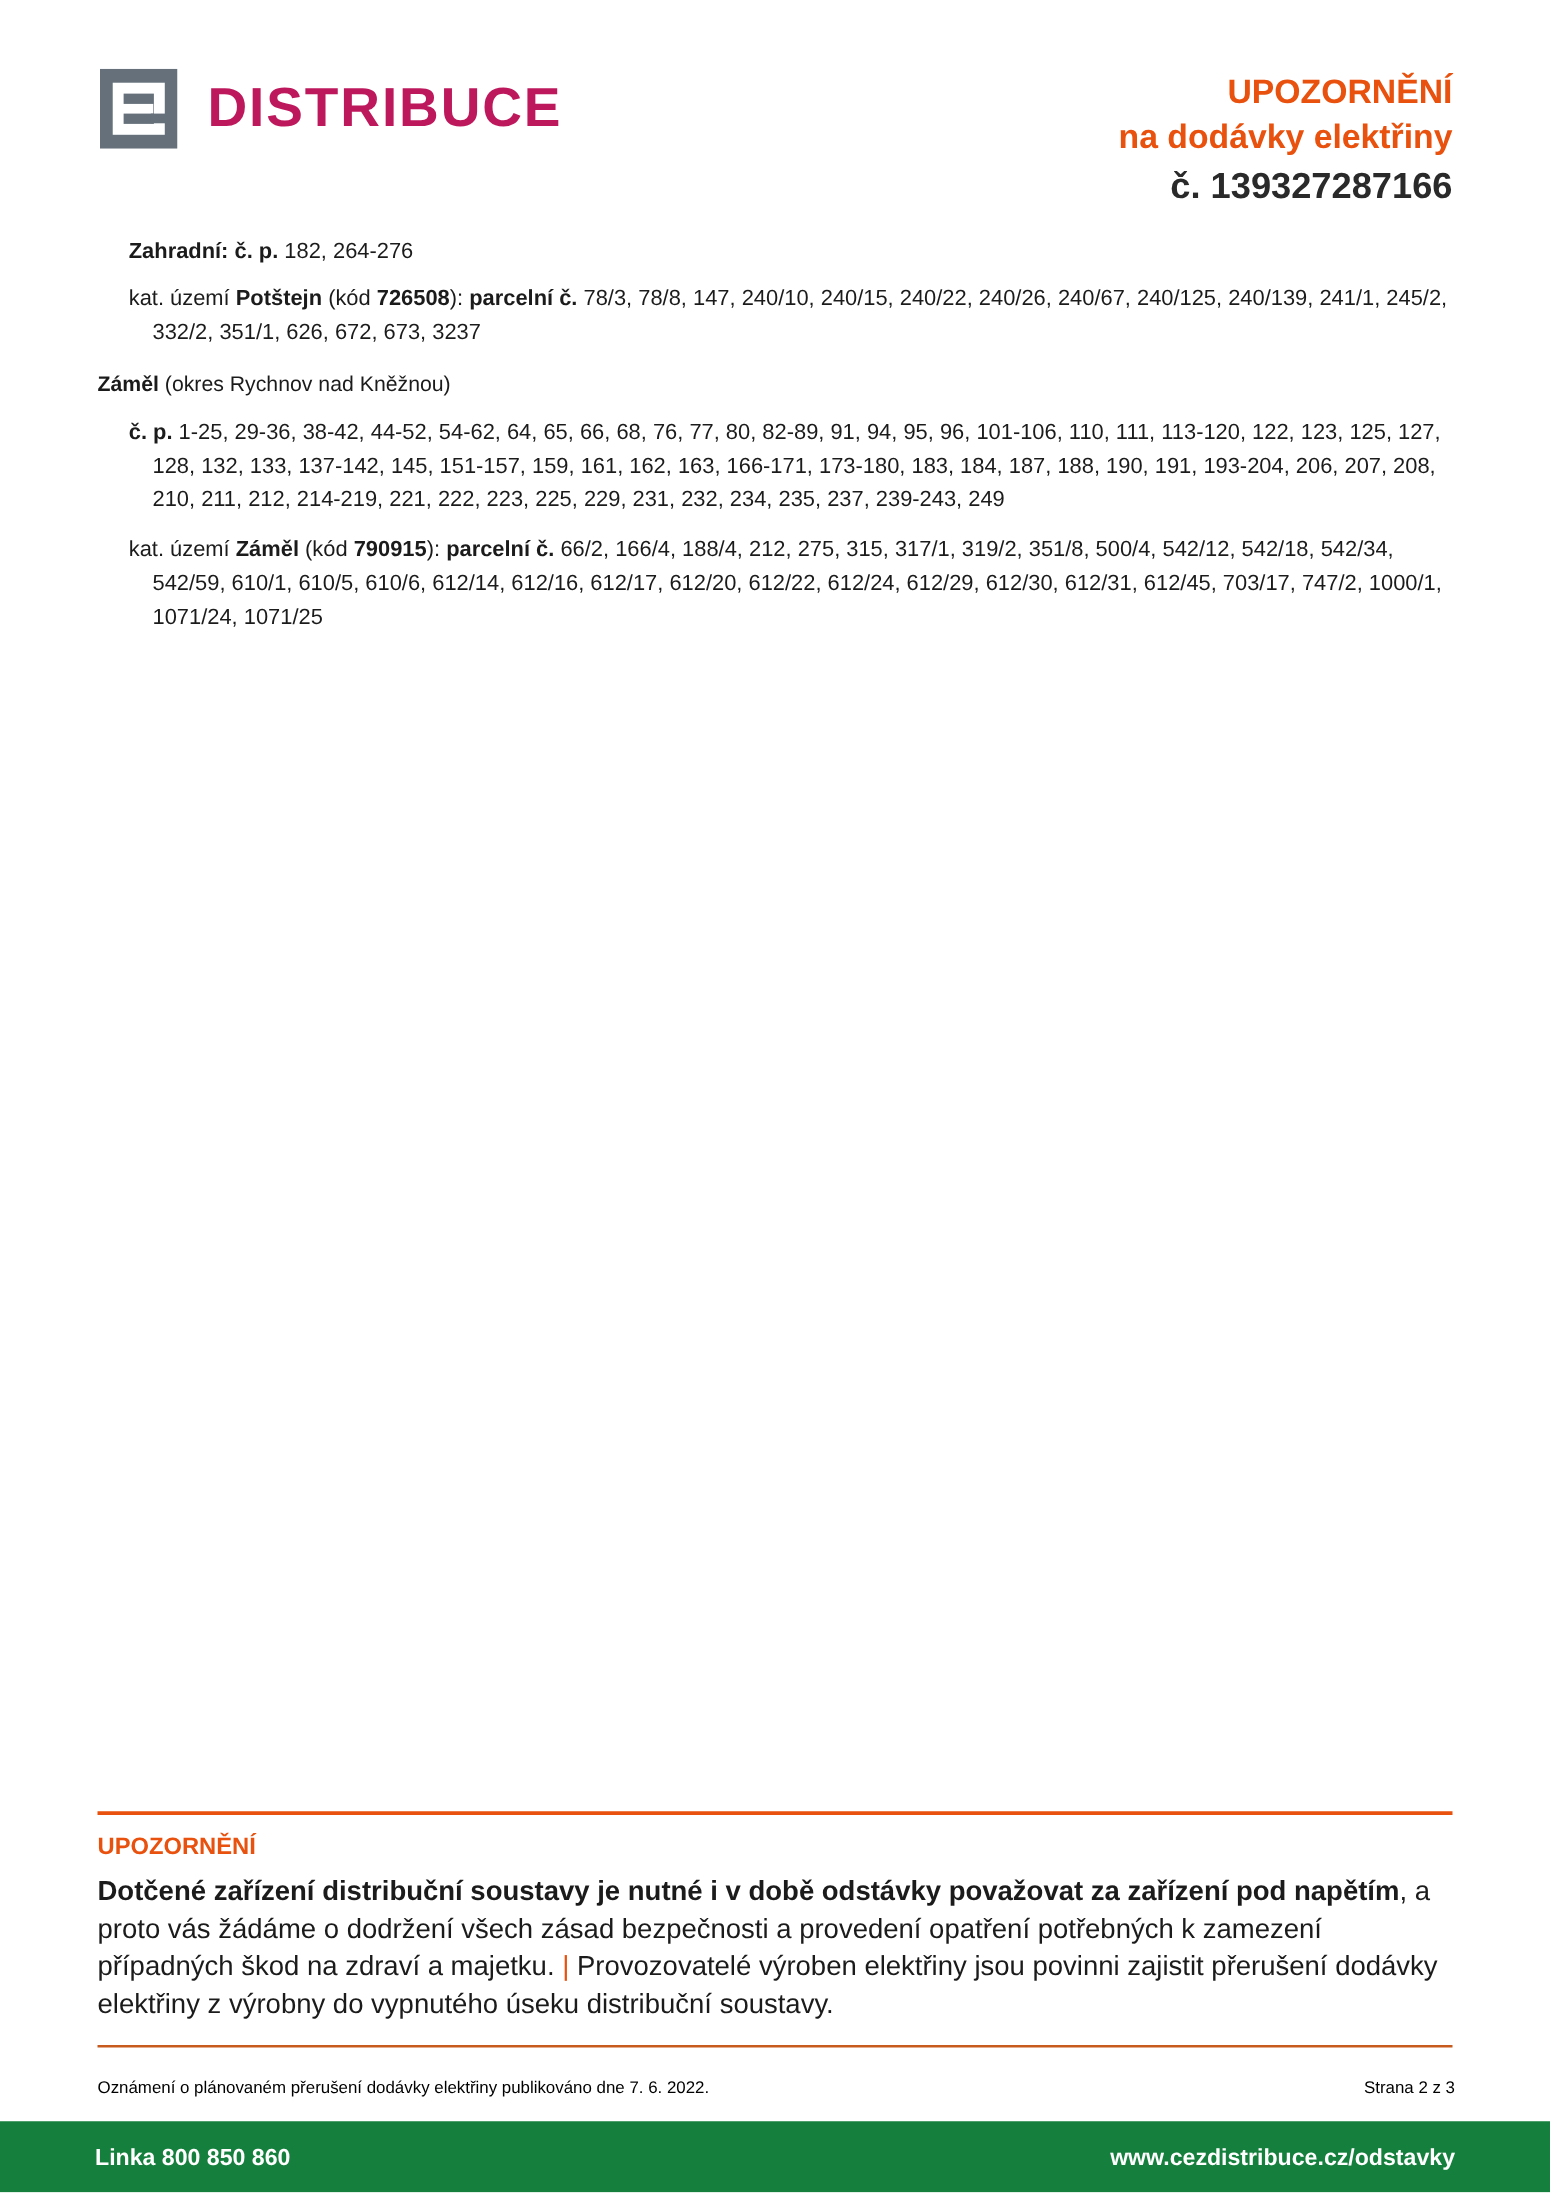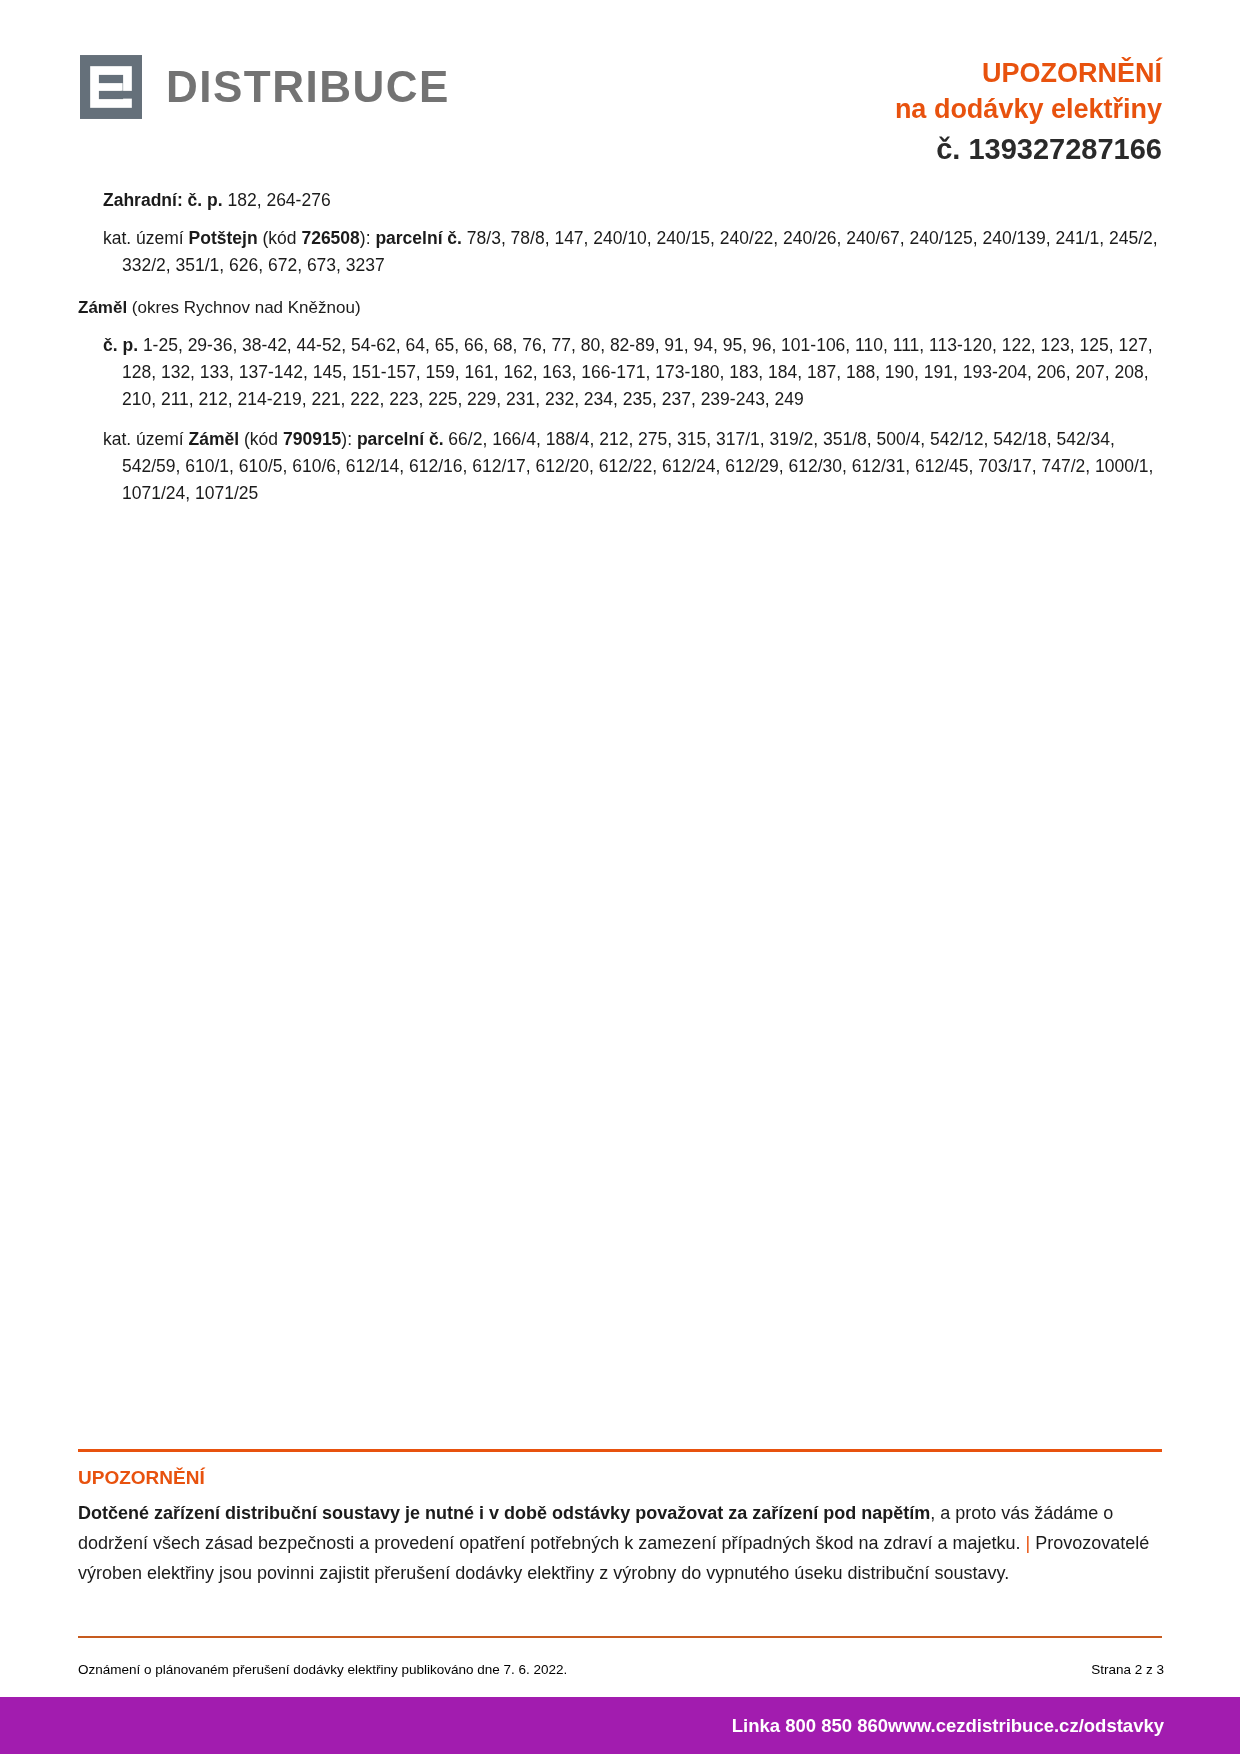--- a/index.html
+++ b/index.html
@@ -13,55 +13,55 @@
   }
 
   
   .top {
     display:flex; justify-content:space-between; align-items:flex-start;
     padding:55px 78px 0 80px;
   }
   .brand { display:flex; align-items:center; gap:24px; }
   .logo { width:62px; height:64px; display:block; }
   .brand-text {
-    font-size:44px; font-weight:bold; color:#737373;
+    font-size:44px; font-weight:bold; color:#be185d;
     letter-spacing:1.5px; line-height:64px;
   }
   .notice-head { text-align:right; }
   .nh1 { font-size:27px; font-weight:bold; color:#E8520E; line-height:36px; }
   .nh2 { font-size:29px; font-weight:bold; color:#2a2a2a; line-height:40px; margin-top:2px; }
 
   
   .content { margin:18px 78px 0 78px; font-size:17.5px; line-height:27px; }
   .p-street { margin:0 0 11px 25px; }
   .hang { margin:0 0 13px 25px; padding-left:19px; text-indent:-19px; }
   .muni { font-size:17px; line-height:30px; font-weight:normal; margin:14px 0 9px 0; }
   .muni b { font-weight:bold; }
   b { font-weight:bold; }
 
   
   .warning { position:absolute; left:78px; right:78px; top:1449px; }
   .divider-thick { border-top:3px solid #E8520E; }
   .warn-heading { color:#E8520E; font-size:19px; font-weight:bold; margin:15px 0 9px 0; }
-  .warn-text { font-size:18px; line-height:30px; margin:0; }
+  .warn-text { font-size:22px; line-height:30px; margin:0; }
   .sep { color:#E8520E; }
 
   .divider-thin { position:absolute; left:78px; right:78px; top:1636px; border-top:2px solid #C75B1E; }
 
   .footnote {
     position:absolute; left:78px; right:76px; top:1662px;
     display:flex; justify-content:space-between;
     font-size:13.5px; color:#000000;
   }
 
   
   .bar {
     position:absolute; left:0; right:0; bottom:0; height:57px;
-    background:#a21caf; color:#ffffff;
-    display:flex; justify-content:flex-end; align-items:center;
+    background:#15803d; color:#ffffff;
+    display:flex; justify-content:space-between; align-items:center;
     padding:0 76px; box-sizing:border-box;
     font-size:18.5px; font-weight:bold;
   }
   .bar a { color:#ffffff; text-decoration:none; }
 </style>
 </head>
 <body>
 
 <div class="page">
 

